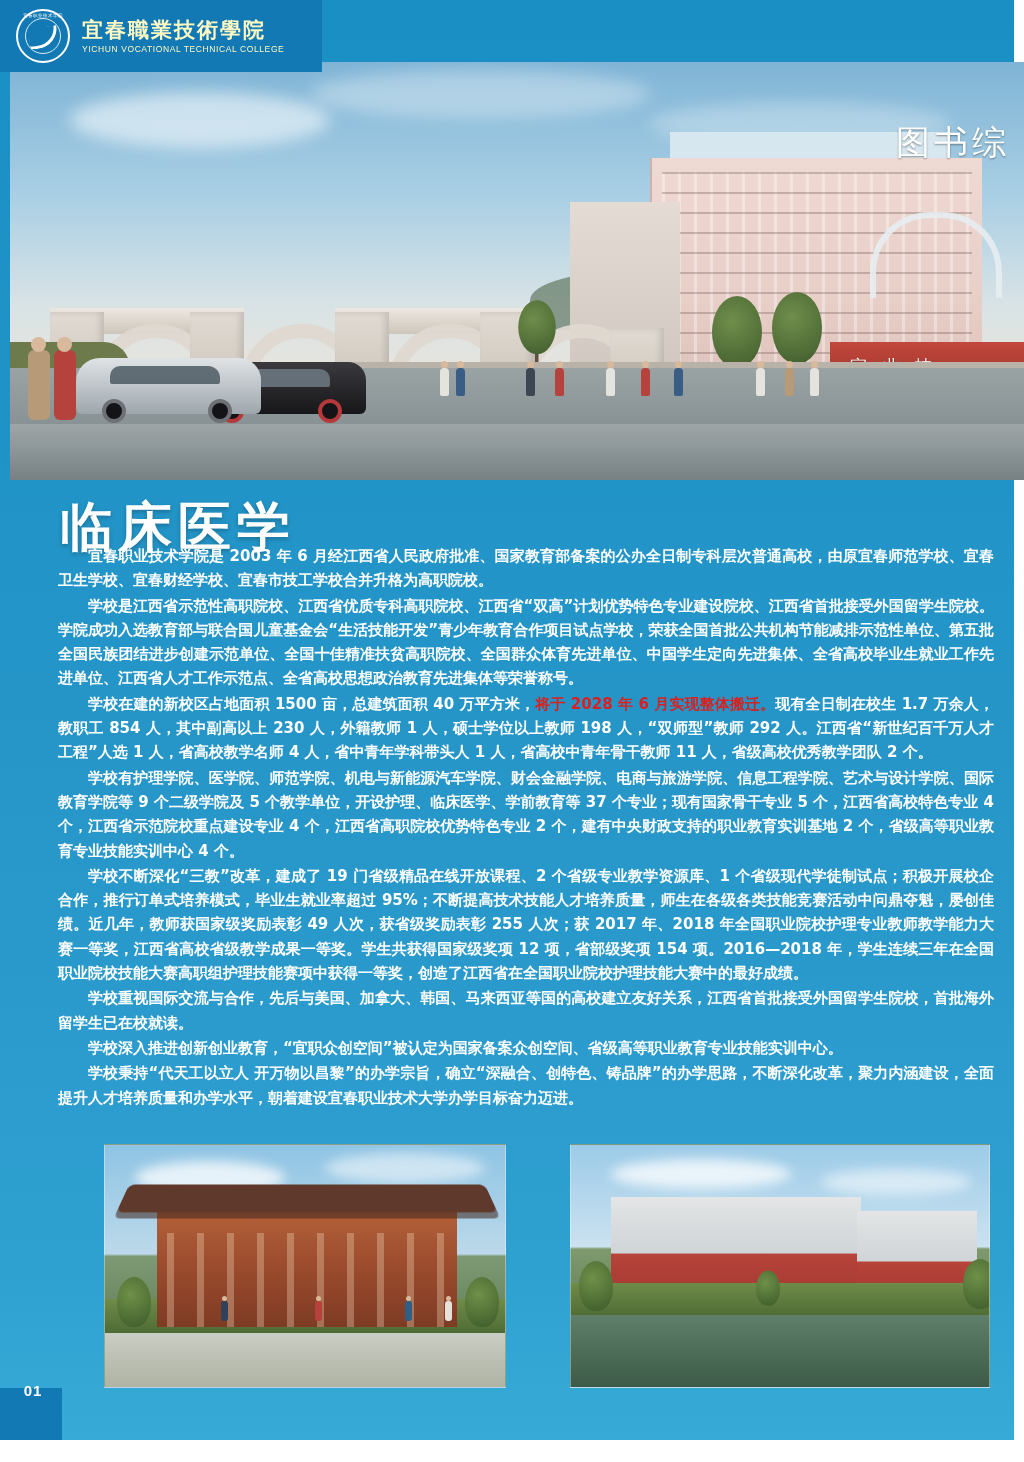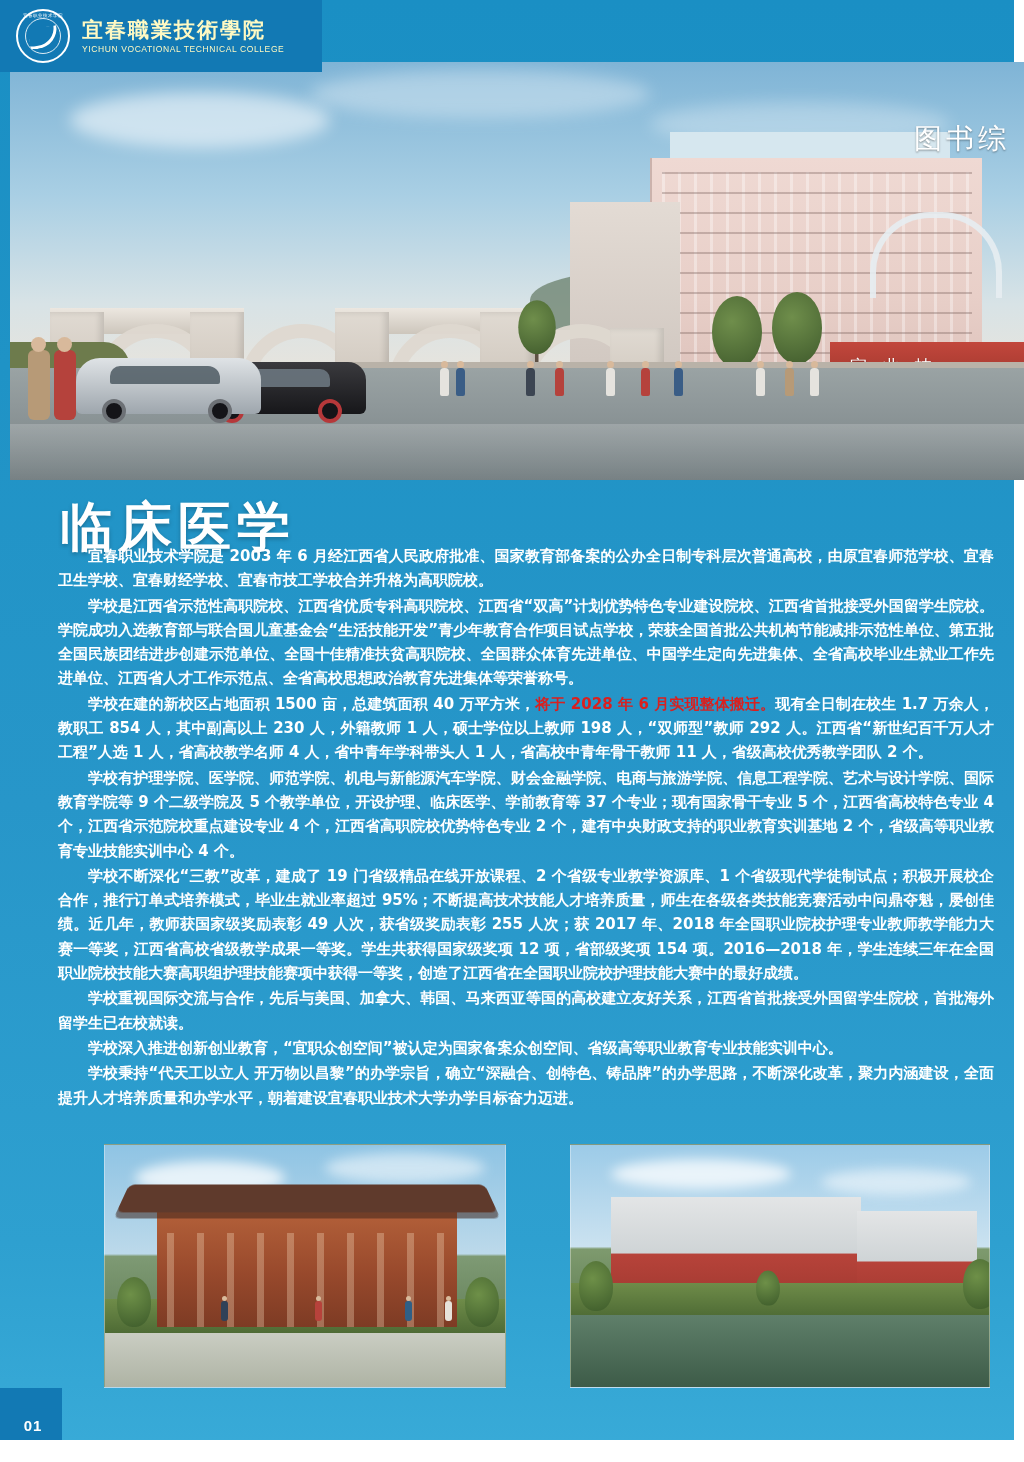--- a/index.html
+++ b/index.html
@@ -220,21 +220,21 @@
     border-radius: 60px 60px 0 0;
     border: 6px solid #e7eef2;
     border-bottom: none;
     opacity: .9;
   }
   .hero .lib-sign {
     position: absolute;
     right: 14px;
     top: 58px;
     color: #ffffff;
-    font-size: 28px;
+    font-size: 34px;
     letter-spacing: 4px;
     font-family: "DejaVu Serif", serif;
     text-shadow: 0 1px 2px rgba(0,0,0,.4);
   }
   .hero .school-sign {
     position: absolute;
     left: 840px;
     top: 293px;
     color: #ffffff;
     font-size: 17px;
@@ -543,21 +543,21 @@
     position: absolute;
     left: 0;
     bottom: 22px;
     width: 62px;
     height: 52px;
     background: #1279b4;
     color: #ffffff;
     font-size: 15px;
     font-weight: bold;
     display: flex;
-    align-items: flex-end;
+    align-items: flex-start;
     justify-content: center;
     letter-spacing: 1px;
     z-index: 25;
     font-family: "Liberation Sans", sans-serif;
   }
   .page-number-box .pn {
     position: relative;
     top: -6px;
     left: 2px;
   }

